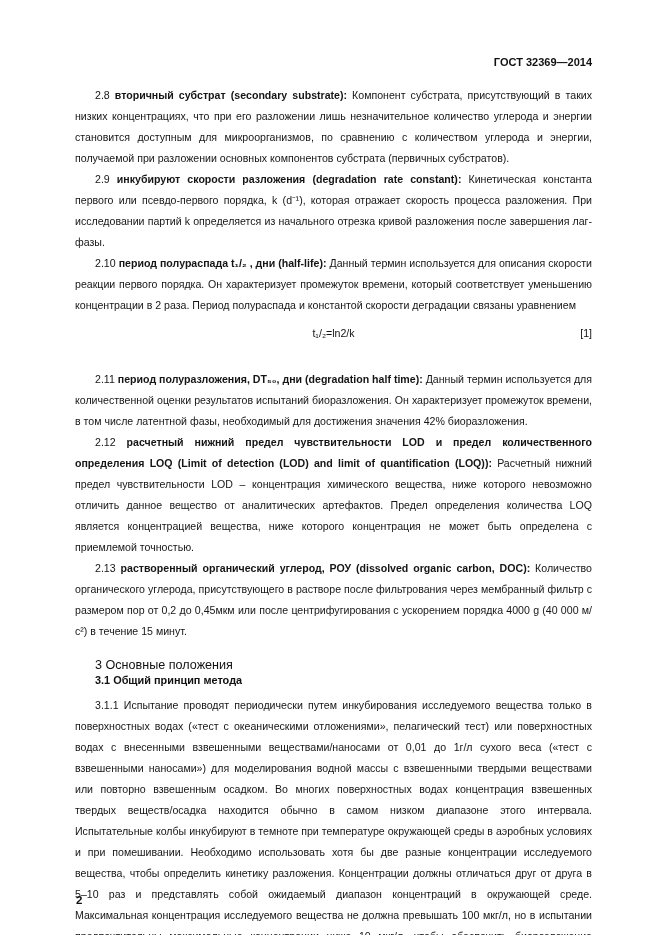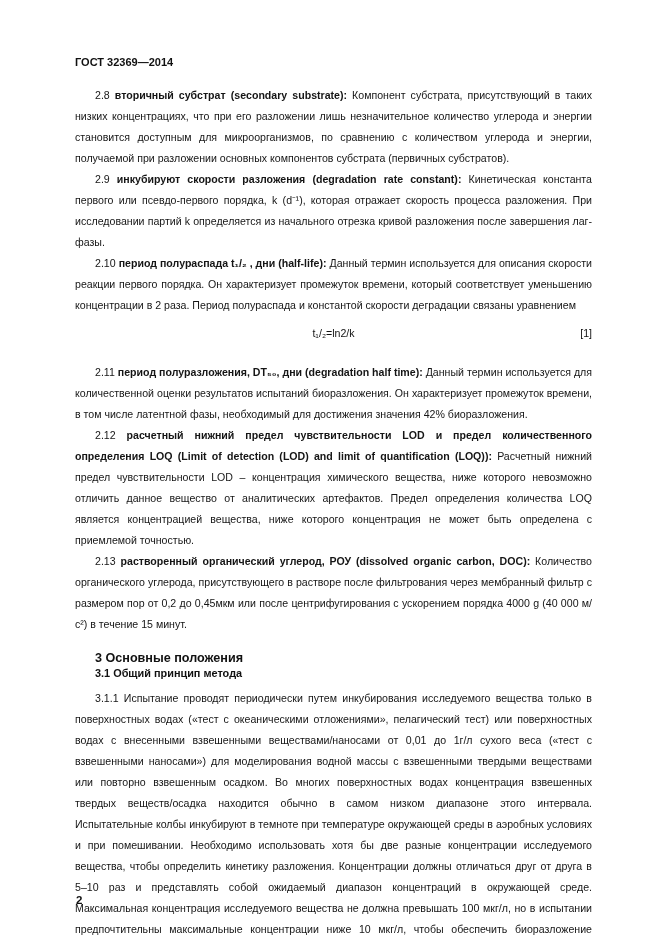--- a/index.html
+++ b/index.html
@@ -20,45 +20,46 @@
     position: absolute;
     left: 75px;
     top: 56px;
     width: 517px;
   }
   .doc-header {
     font-size: 11px;
     font-weight: bold;
     margin: 0 0 17px 0;
     color: #111111;
+    text-align: right;
   }
   p.para {
     margin: 0;
     font-size: 10.6px;
     line-height: 21px;
     text-align: justify;
     text-indent: 20px;
     color: #151515;
   }
   span.b { font-weight: bold; }
   .equation {
     position: relative;
-    margin: 11px 0 21px 0;
+    margin: 11px 0 28px 0;
     font-size: 10.6px;
     line-height: 13.5px;
     text-align: center;
   }
   .eq-number {
     position: absolute;
     right: 0;
     top: 0;
   }
   .h2 {
     font-size: 12.6px;
-    font-weight: bold;
+    font-weight: normal;
     margin: 16px 0 0 0;
     padding-left: 20px;
     color: #111111;
   }
   .h3 {
     font-size: 10.9px;
     font-weight: bold;
     margin: 2px 0 9px 0;
     padding-left: 20px;
     color: #111111;

